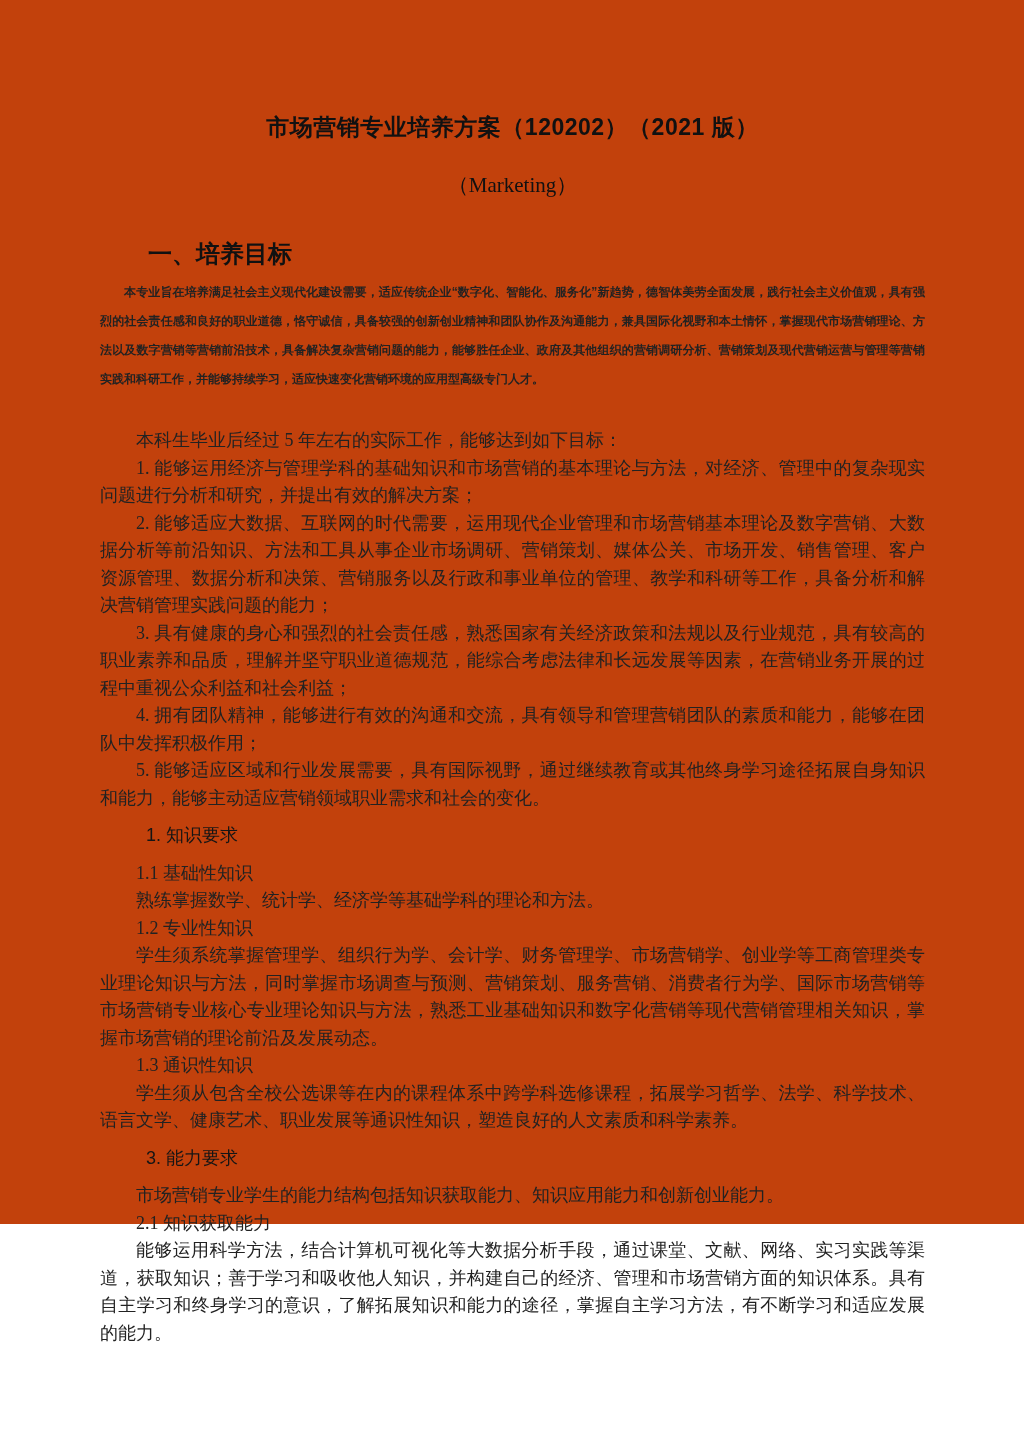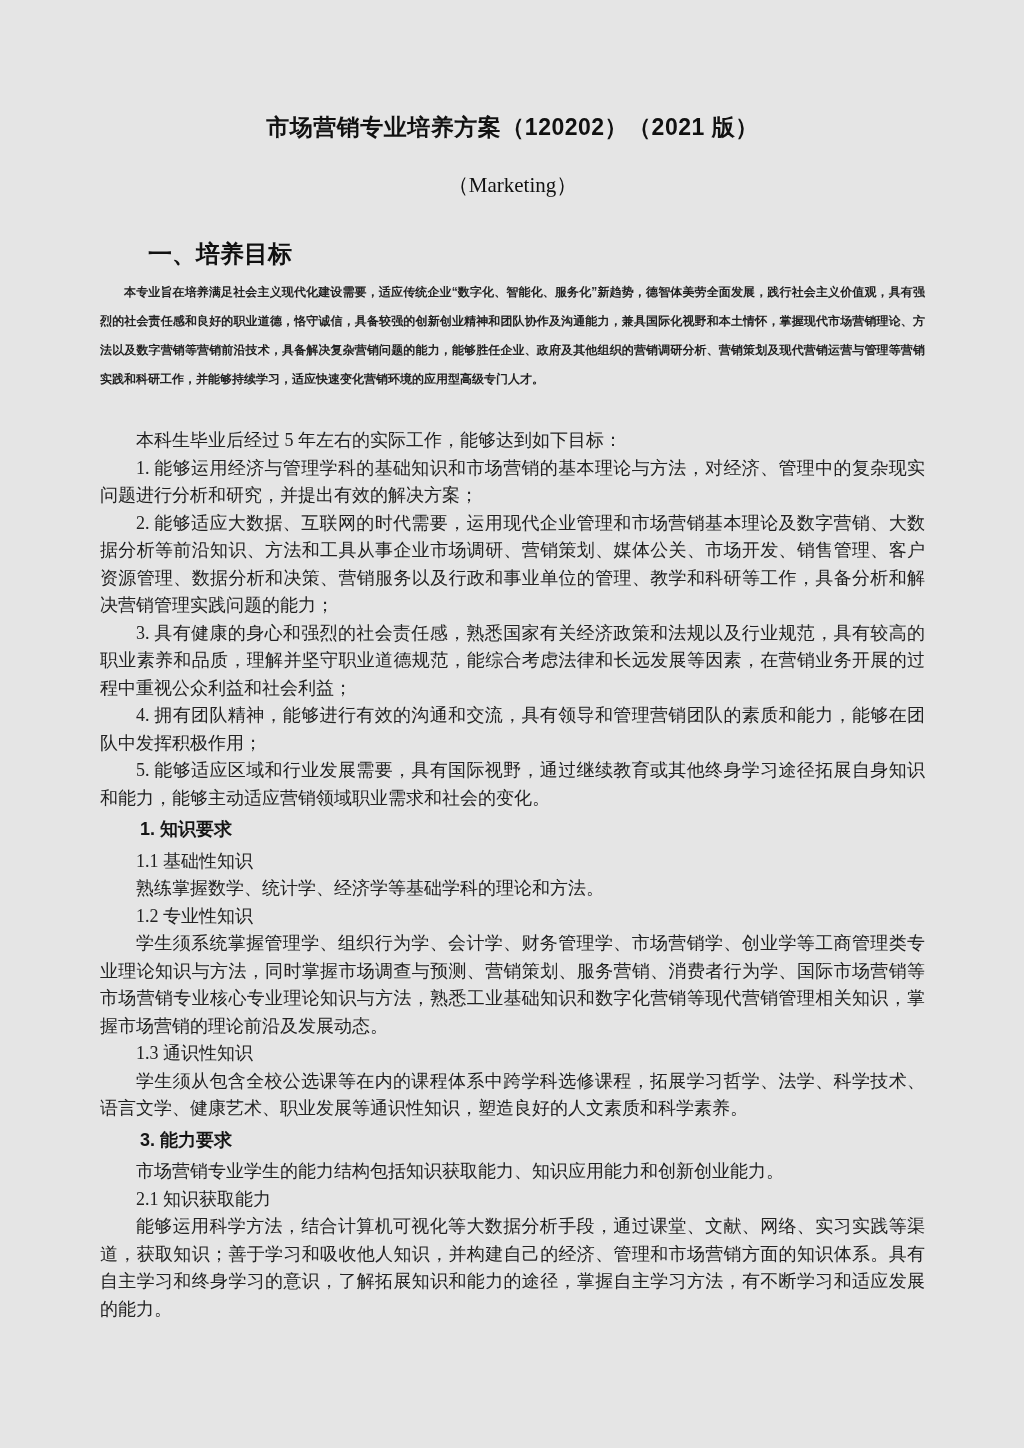--- a/index.html
+++ b/index.html
@@ -9,23 +9,23 @@
   }
   body {
     width: 1024px;
     height: 1448px;
     overflow: hidden;
     color: #1c1c1c;
   }
   .page {
     box-sizing: border-box;
     width: 1024px;
-    height: 1448px;
+    height: 1224px;
     padding: 112px 99px 40px 100px;
-    background: #e5e5e5;
+    background: #c2410c;
   }
   .doc-title {
     margin: 0;
     font-family: "Liberation Sans", sans-serif;
     font-weight: 700;
     font-size: 23px;
     line-height: 30px;
     text-align: center;
     color: #111111;
     letter-spacing: 0.5px;
@@ -66,23 +66,23 @@
     font-size: 18px;
     line-height: 27.5px;
     text-align: justify;
     text-indent: 2em;
     color: #222222;
   }
   .lead {
     margin-top: 33px;
   }
   .h2 {
-    margin: 4px;
+    margin: 10px;
     font-family: "Liberation Sans", sans-serif;
-    font-weight: 700;
+    font-weight: 400;
     font-size: 18px;
     line-height: 27.5px;
     text-indent: 2em;
     color: #151515;
   }
 </style>
 </head>
 <body>
 
 <div class="page">

